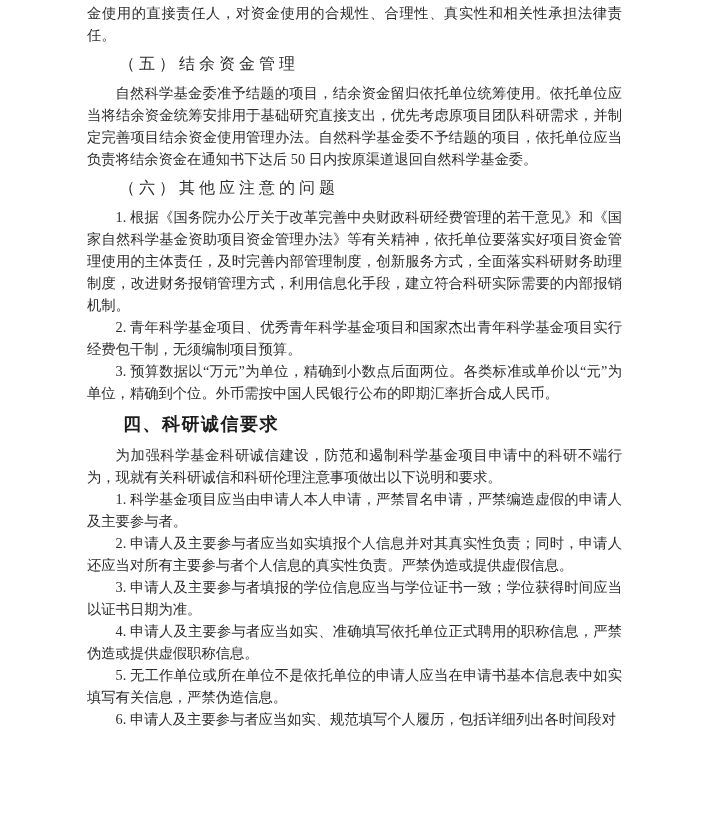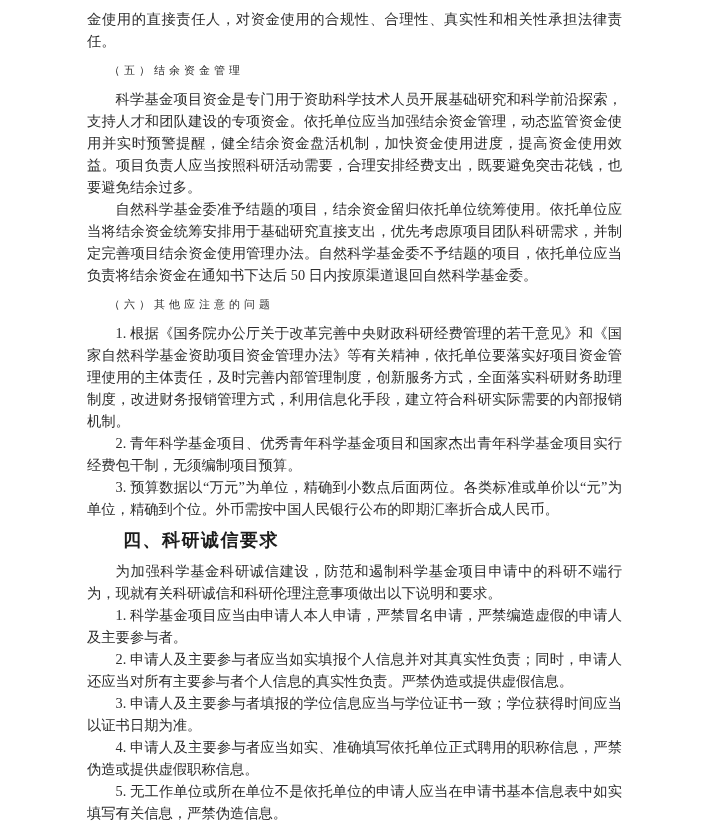--- a/index.html
+++ b/index.html
@@ -5,54 +5,53 @@
   
   html, body { margin: 0; padding: 0; }
   body {
     width: 722px; height: 825px;
     background: #ffffff;
     overflow: hidden;
   }
   .page {
     box-sizing: border-box;
     width: 708px; height: 825px;
-    padding: 8px 86px 0 87px;
+    padding: 2px 86px 0 87px;
     font-family: "Liberation Serif", "DejaVu Serif", serif;
     font-size: 14.3px;
     line-height: 22px;
     color: #2d2d2d;
     text-align: justify;
   }
   .para { margin: 0; text-indent: 2em; }
   .continuation { margin: 0; text-indent: 0; }
   .subheading {
     margin: 7px 0;
     text-indent: 2em;
     letter-spacing: 4px;
     font-weight: normal;
-    font-size: 11px;
+    font-size: 16px;
     color: #2d2d2d;
   }
   .section-heading {
     margin: 9px 0;
     text-indent: 2em;
     font-family: "Liberation Sans", "DejaVu Sans", sans-serif;
     font-weight: bold;
     font-size: 18px;
     letter-spacing: 1.5px;
     color: #1c1c1c;
   }
 </style>
 </head>
 <body>
 
 <div class="page" id="doc-root">
     <p class="continuation">金使用的直接责任人，对资金使用的合规性、合理性、真实性和相关性承担法律责任。</p>
     <p class="subheading">（五）结余资金管理</p>
-    <p class="para">科学基金项目资金是专门用于资助科学技术人员开展基础研究和科学前沿探索，支持人才和团队建设的专项资金。依托单位应当加强结余资金管理，动态监管资金使用并实时预警提醒，健全结余资金盘活机制，加快资金使用进度，提高资金使用效益。项目负责人应当按照科研活动需要，合理安排经费支出，既要避免突击花钱，也要避免结余过多。</p>
     <p class="para">自然科学基金委准予结题的项目，结余资金留归依托单位统筹使用。依托单位应当将结余资金统筹安排用于基础研究直接支出，优先考虑原项目团队科研需求，并制定完善项目结余资金使用管理办法。自然科学基金委不予结题的项目，依托单位应当负责将结余资金在通知书下达后 50 日内按原渠道退回自然科学基金委。</p>
     <p class="subheading">（六）其他应注意的问题</p>
     <p class="para">1. 根据《国务院办公厅关于改革完善中央财政科研经费管理的若干意见》和《国家自然科学基金资助项目资金管理办法》等有关精神，依托单位要落实好项目资金管理使用的主体责任，及时完善内部管理制度，创新服务方式，全面落实科研财务助理制度，改进财务报销管理方式，利用信息化手段，建立符合科研实际需要的内部报销机制。</p>
     <p class="para">2. 青年科学基金项目、优秀青年科学基金项目和国家杰出青年科学基金项目实行经费包干制，无须编制项目预算。</p>
     <p class="para">3. 预算数据以“万元”为单位，精确到小数点后面两位。各类标准或单价以“元”为单位，精确到个位。外币需按中国人民银行公布的即期汇率折合成人民币。</p>
     <p class="section-heading">四、科研诚信要求</p>
     <p class="para">为加强科学基金科研诚信建设，防范和遏制科学基金项目申请中的科研不端行为，现就有关科研诚信和科研伦理注意事项做出以下说明和要求。</p>
     <p class="para">1. 科学基金项目应当由申请人本人申请，严禁冒名申请，严禁编造虚假的申请人及主要参与者。</p>
     <p class="para">2. 申请人及主要参与者应当如实填报个人信息并对其真实性负责；同时，申请人还应当对所有主要参与者个人信息的真实性负责。严禁伪造或提供虚假信息。</p>
     <p class="para">3. 申请人及主要参与者填报的学位信息应当与学位证书一致；学位获得时间应当以证书日期为准。</p>

